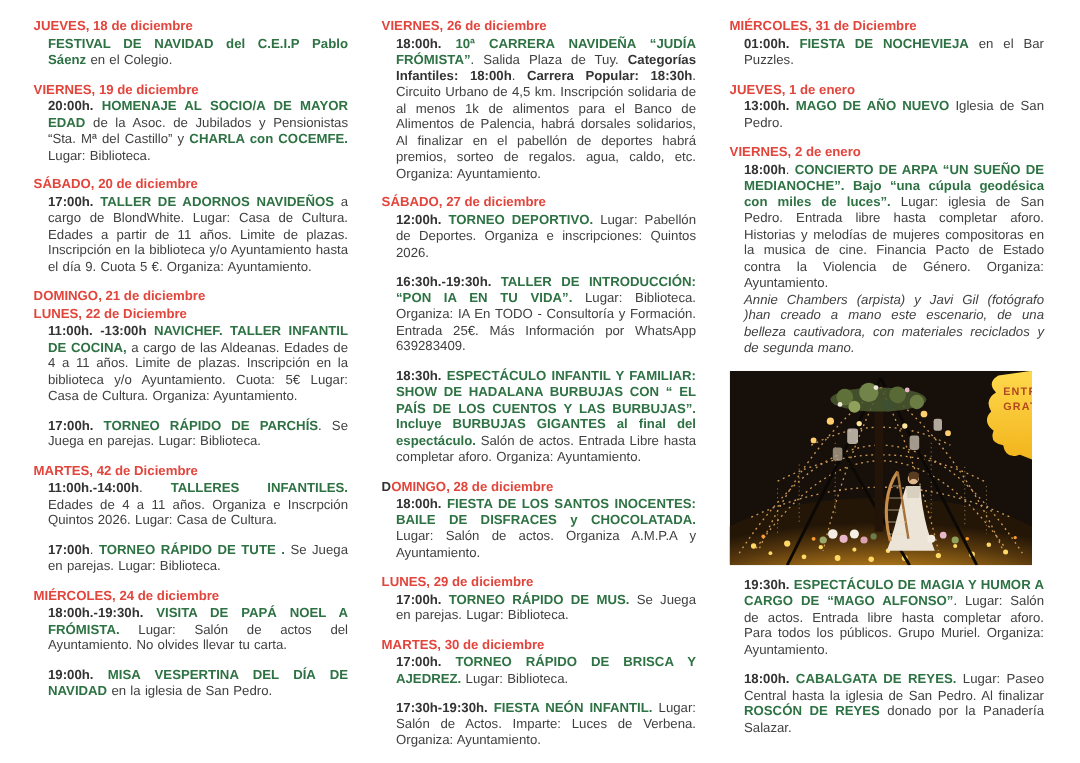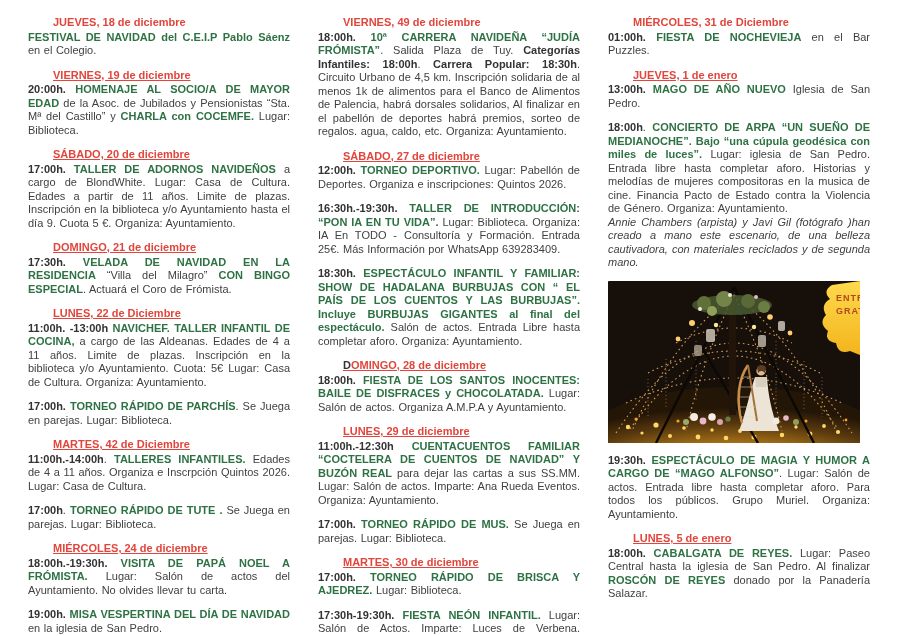--- a/index.html
+++ b/index.html
@@ -12,25 +12,25 @@
     display:flex; gap:28px; padding:16px 20px 0 28px; width:900px; height:636px;
   }
   .col{width:262px; flex:0 0 262px;}
   .date{
     font-size:11px; font-weight:bold; color:var(--red);
     line-height:13.5px; margin:0 0 1px 0;
   }
   .date .date-black{color:var(--bold);}
   .para{
     font-size:11px; line-height:13.5px; color:var(--body);
-    text-align:justify; margin:0 0 11px 0; word-spacing:0.5px;
+    text-align:justify; margin:0 0 11px 12px; word-spacing:0.5px;
   }
   .para.tight{margin-top:-11px;font-style:italic;}
-  .date{margin-top:0;margin-left:25px;}
-  .para + .date, .photo-wrap + .date{margin-top:0;text-decoration:underline;}
+  .date{margin-top:0;}
+  .para + .date, .photo-wrap + .date{margin-top:0;}
   .run-b{font-weight:bold; color:var(--bold);}
   .run-g{font-weight:bold; color:var(--green);}
   .run-r{color:var(--body);}
   .photo-wrap{
     width:252px; height:162px; margin:1px 0 11px 0; overflow:hidden;
     border-radius:1px;
   }
   .photo-wrap svg{display:block;}
 </style>
 </head>
@@ -38,52 +38,51 @@
 
 <div class="page">
   <div class="col">
       <div class="date"><span>JUEVES, 18 de diciembre</span></div>
       <p class="para"><span class="run-g">FESTIVAL DE NAVIDAD del C.E.I.P Pablo Sáenz</span><span class="run-r"> en el Colegio.</span></p>
       <div class="date"><span>VIERNES, 19 de diciembre</span></div>
       <p class="para"><span class="run-b">20:00h. </span><span class="run-g">HOMENAJE AL SOCIO/A DE MAYOR EDAD</span><span class="run-r"> de la Asoc. de Jubilados y Pensionistas “Sta. Mª del Castillo” y </span><span class="run-g">CHARLA con COCEMFE.</span><span class="run-r"> Lugar: Biblioteca.</span></p>
       <div class="date"><span>SÁBADO, 20 de diciembre</span></div>
       <p class="para"><span class="run-b">17:00h. </span><span class="run-g">TALLER DE ADORNOS NAVIDEÑOS</span><span class="run-r"> a cargo de BlondWhite. Lugar: Casa de Cultura. Edades a partir de 11 años. Limite de plazas. Inscripción en la biblioteca y/o Ayuntamiento hasta el día 9. Cuota 5 €. Organiza: Ayuntamiento.</span></p>
       <div class="date"><span>DOMINGO, 21 de diciembre</span></div>
-      <p class="para"><span class="run-b">17:30h. </span><span class="run-g">VELADA DE NAVIDAD EN LA RESIDENCIA</span><span class="run-r"> “Villa del Milagro” </span><span class="run-g">CON BINGO ESPECIAL</span><span class="run-r">. Actuará el Coro de Frómista.</span></p>
       <div class="date"><span>LUNES, 22 de Diciembre</span></div>
       <p class="para"><span class="run-b">11:00h. -13:00h </span><span class="run-g">NAVICHEF. TALLER INFANTIL DE COCINA,</span><span class="run-r"> a cargo de las Aldeanas. Edades de 4 a 11 años. Limite de plazas. Inscripción en la biblioteca y/o Ayuntamiento. Cuota: 5€ Lugar: Casa de Cultura. Organiza: Ayuntamiento.</span></p>
       <p class="para"><span class="run-b">17:00h. </span><span class="run-g">TORNEO RÁPIDO DE PARCHÍS</span><span class="run-r">. Se Juega en parejas. Lugar: Biblioteca.</span></p>
       <div class="date"><span>MARTES, 42 de Diciembre</span></div>
       <p class="para"><span class="run-b">11:00h.-14:00h</span><span class="run-r">. </span><span class="run-g">TALLERES INFANTILES.</span><span class="run-r"> Edades de 4 a 11 años. Organiza e Inscrpción Quintos 2026. Lugar: Casa de Cultura.</span></p>
       <p class="para"><span class="run-b">17:00h</span><span class="run-r">. </span><span class="run-g">TORNEO RÁPIDO DE TUTE .</span><span class="run-r"> Se Juega en parejas. Lugar: Biblioteca.</span></p>
       <div class="date"><span>MIÉRCOLES, 24 de diciembre</span></div>
       <p class="para"><span class="run-b">18:00h.-19:30h. </span><span class="run-g">VISITA DE PAPÁ NOEL A FRÓMISTA.</span><span class="run-r"> Lugar: Salón de actos del Ayuntamiento. No olvides llevar tu carta.</span></p>
       <p class="para"><span class="run-b">19:00h. </span><span class="run-g">MISA VESPERTINA DEL DÍA DE NAVIDAD</span><span class="run-r"> en la iglesia de San Pedro.</span></p>
     </div>
   <div class="col">
-      <div class="date"><span>VIERNES, 49 de diciembre</span></div>
+      <div class="date"><span>VIERNES, 26 de diciembre</span></div>
       <p class="para"><span class="run-b">18:00h. </span><span class="run-g">10ª CARRERA NAVIDEÑA “JUDÍA FRÓMISTA”</span><span class="run-r">. Salida Plaza de Tuy. </span><span class="run-b">Categorías Infantiles: 18:00h</span><span class="run-r">. </span><span class="run-b">Carrera Popular: 18:30h</span><span class="run-r">. Circuito Urbano de 4,5 km. Inscripción solidaria de al menos 1k de alimentos para el Banco de Alimentos de Palencia, habrá dorsales solidarios, Al finalizar en el pabellón de deportes habrá premios, sorteo de regalos. agua, caldo, etc. Organiza: Ayuntamiento.</span></p>
       <div class="date"><span>SÁBADO, 27 de diciembre</span></div>
       <p class="para"><span class="run-b">12:00h. </span><span class="run-g">TORNEO DEPORTIVO.</span><span class="run-r"> Lugar: Pabellón de Deportes. Organiza e inscripciones: Quintos 2026.</span></p>
       <p class="para"><span class="run-b">16:30h.-19:30h. </span><span class="run-g">TALLER DE INTRODUCCIÓN: “PON IA EN TU VIDA”.</span><span class="run-r"> Lugar: Biblioteca. Organiza: IA En TODO - Consultoría y Formación. Entrada 25€. Más Información por WhatsApp 639283409.</span></p>
       <p class="para"><span class="run-b">18:30h. </span><span class="run-g">ESPECTÁCULO INFANTIL Y FAMILIAR: SHOW DE HADALANA BURBUJAS CON “ EL PAÍS DE LOS CUENTOS Y LAS BURBUJAS”. Incluye BURBUJAS GIGANTES al final del espectáculo.</span><span class="run-r"> Salón de actos. Entrada Libre hasta completar aforo. Organiza: Ayuntamiento.</span></p>
       <div class="date"><span class="date-black">D</span><span>OMINGO, 28 de diciembre</span></div>
       <p class="para"><span class="run-b">18:00h. </span><span class="run-g">FIESTA DE LOS SANTOS INOCENTES: BAILE DE DISFRACES y CHOCOLATADA.</span><span class="run-r"> Lugar: Salón de actos. Organiza A.M.P.A y Ayuntamiento.</span></p>
       <div class="date"><span>LUNES, 29 de diciembre</span></div>
-      <p class="para"><span class="run-b">11:00h.-12:30h </span><span class="run-g">CUENTACUENTOS FAMILIAR “COCTELERA DE CUENTOS DE NAVIDAD” Y BUZÓN REAL</span><span class="run-r"> para dejar las cartas a sus SS.MM. Lugar: Salón de actos. Imparte: Ana Rueda Eventos. Organiza: Ayuntamiento.</span></p>
       <p class="para"><span class="run-b">17:00h. </span><span class="run-g">TORNEO RÁPIDO DE MUS.</span><span class="run-r"> Se Juega en parejas. Lugar: Biblioteca.</span></p>
       <div class="date"><span>MARTES, 30 de diciembre</span></div>
       <p class="para"><span class="run-b">17:00h. </span><span class="run-g">TORNEO RÁPIDO DE BRISCA Y AJEDREZ.</span><span class="run-r"> Lugar: Biblioteca.</span></p>
       <p class="para"><span class="run-b">17:30h-19:30h. </span><span class="run-g">FIESTA NEÓN INFANTIL.</span><span class="run-r"> Lugar: Salón de Actos. Imparte: Luces de Verbena. Organiza: Ayuntamiento.</span></p>
     </div>
   <div class="col">
       <div class="date"><span>MIÉRCOLES, 31 de Diciembre</span></div>
       <p class="para"><span class="run-b">01:00h. </span><span class="run-g">FIESTA DE NOCHEVIEJA</span><span class="run-r"> en el Bar Puzzles.</span></p>
       <div class="date"><span>JUEVES, 1 de enero</span></div>
       <p class="para"><span class="run-b">13:00h. </span><span class="run-g">MAGO DE AÑO NUEVO</span><span class="run-r"> Iglesia de San Pedro.</span></p>
+      <div class="date"><span>VIERNES, 2 de enero</span></div>
       <p class="para"><span class="run-b">18:00h</span><span class="run-r">. </span><span class="run-g">CONCIERTO DE ARPA “UN SUEÑO DE MEDIANOCHE”. Bajo “una cúpula geodésica con miles de luces”.</span><span class="run-r"> Lugar: iglesia de San Pedro. Entrada libre hasta completar aforo. Historias y melodías de mujeres compositoras en la musica de cine. Financia Pacto de Estado contra la Violencia de Género. Organiza: Ayuntamiento.</span></p>
       <p class="para tight"><span class="run-r">Annie Chambers (arpista) y Javi Gil (fotógrafo )han creado a mano este escenario, de una belleza cautivadora, con materiales reciclados y de segunda mano.</span></p>
   <div class="photo-wrap">
     <svg width="252" height="162" viewBox="0 0 252 162" xmlns="http://www.w3.org/2000/svg">
       <defs>
         <radialGradient id="glow" cx="50%" cy="100%" r="80%">
           <stop offset="0%" stop-color="#f7c231"></stop>
           <stop offset="45%" stop-color="#cf8f1d"></stop>
           <stop offset="80%" stop-color="#5a3a0e"></stop>
           <stop offset="100%" stop-color="#241607"></stop>
@@ -209,16 +208,15 @@
       </g>
 
       <g>
         <path d="M 252 0 L 224 4 Q 214 10 222 18 Q 212 24 218 34 Q 210 42 220 50 Q 216 60 228 62 Q 230 74 242 70 L 252 74 Z" fill="url(#badge)"></path>
         <text x="228" y="20" font-family="Liberation Sans, sans-serif" font-size="9" font-weight="bold" fill="#b3471f" letter-spacing="1">ENTR</text>
         <text x="228" y="33" font-family="Liberation Sans, sans-serif" font-size="9" font-weight="bold" fill="#b3471f" letter-spacing="1">GRAT</text>
       </g>
     </svg>
   </div>
       <p class="para"><span class="run-b">19:30h. </span><span class="run-g">ESPECTÁCULO DE MAGIA Y HUMOR A CARGO DE “MAGO ALFONSO”</span><span class="run-r">. Lugar: Salón de actos. Entrada libre hasta completar aforo. Para todos los públicos. Grupo Muriel. Organiza: Ayuntamiento.</span></p>
-      <div class="date"><span>LUNES, 5 de enero</span></div>
       <p class="para"><span class="run-b">18:00h. </span><span class="run-g">CABALGATA DE REYES.</span><span class="run-r"> Lugar: Paseo Central hasta la iglesia de San Pedro. Al finalizar </span><span class="run-g">ROSCÓN DE REYES</span><span class="run-r"> donado por la Panadería Salazar.</span></p>
     </div>
 </div>
 
 </body></html>

